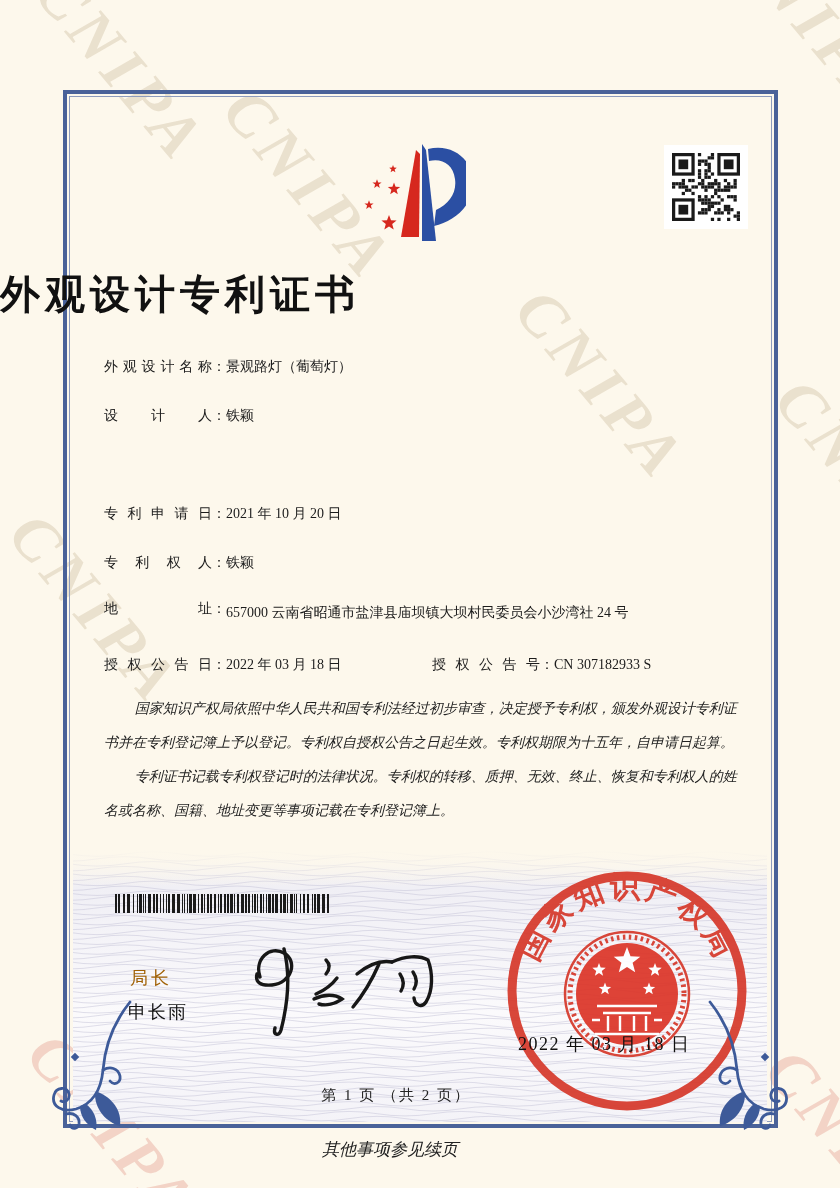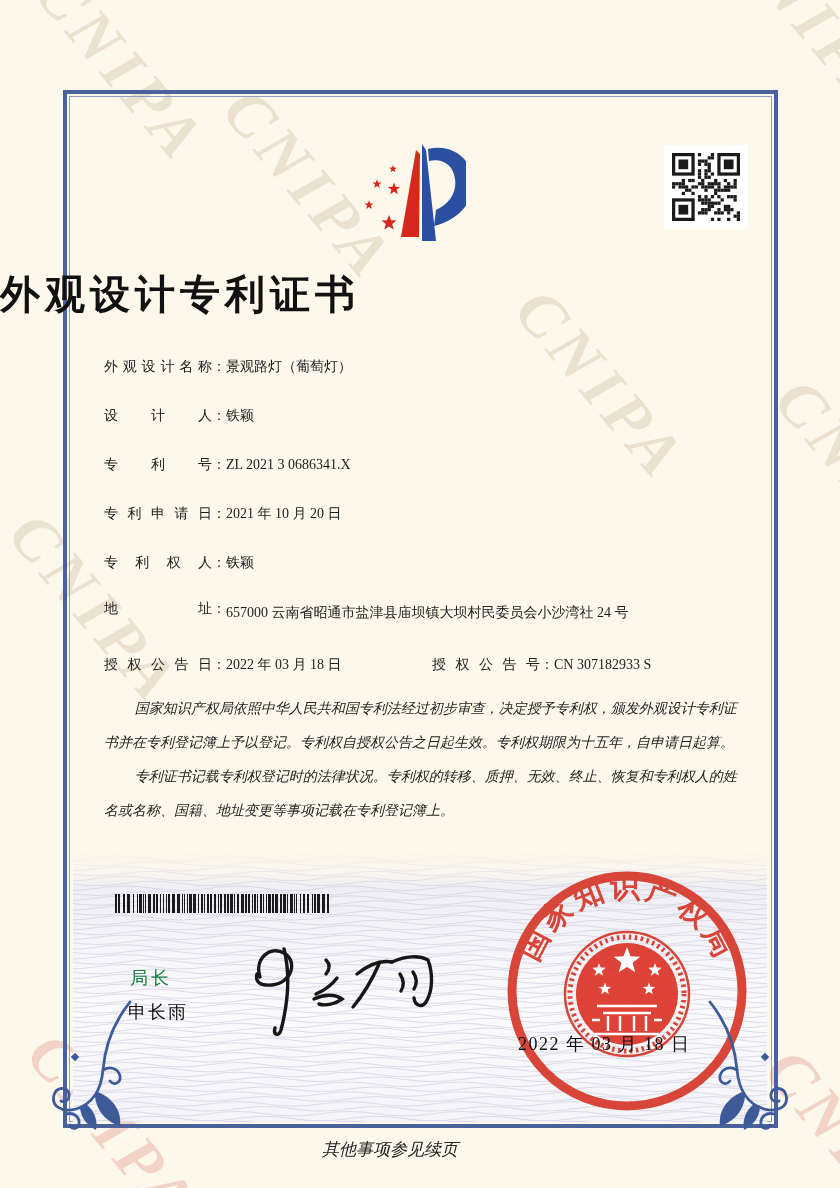--- a/index.html
+++ b/index.html
@@ -30,21 +30,21 @@
   .flabel{display:inline-block;width:108px;text-align:justify;text-align-last:justify;}
   .fcolon{display:inline;}
   .fvalue{display:inline;}
   .addr-val{display:inline-block;width:452px;white-space:normal;line-height:26px;vertical-align:top;}
   .pair2{position:absolute;left:328px;top:0;}
   .body-text{position:absolute;left:104px;top:692px;width:642px;font-size:14px;line-height:34px;
              font-style:italic;color:#222;}
   .body-text p{margin:0;text-indent:2.2em;}
   .barcode{position:absolute;left:115px;top:894px;}
   .director-title{position:absolute;left:130px;top:966px;font:18px "Liberation Sans","DejaVu Sans",sans-serif;
-            letter-spacing:3px;color:#15803d;}
+            letter-spacing:3px;color:#a16207;}
   .director-name{position:absolute;left:128px;top:1000px;font:18px "Liberation Sans","DejaVu Sans",sans-serif;
             letter-spacing:2px;color:#111;}
   .signature{position:absolute;left:240px;top:933px;}
   .seal{position:absolute;left:496px;top:860px;}
   .seal-date{position:absolute;left:518px;top:1032px;font-size:18px;letter-spacing:1.5px;color:#101010;z-index:4;}
   .page-num{position:absolute;left:0;right:48px;top:1086px;text-align:center;font-size:15px;
             letter-spacing:2px;color:#222;}
   .cont-note{position:absolute;left:0;right:60px;top:1138px;text-align:center;font-size:17px;
              font-style:italic;color:#222;}
   .orn{position:absolute;z-index:5;}
@@ -270,23 +270,20 @@
     </div>
 
     <div class="title">外观设计专利证书</div>
 
     <div class="frow" style="top:358px;">
       <span class="flabel">外观设计名称</span><span class="fcolon">：</span><span class="fvalue">景观路灯（葡萄灯）</span>
     </div>
     <div class="frow" style="top:407px;">
       <span class="flabel">设计人</span><span class="fcolon">：</span><span class="fvalue">铁颖</span>
     </div>
-    <div class="frow" style="top:456px;">
-      <span class="flabel">专利号</span><span class="fcolon">：</span><span class="fvalue">ZL 2021 3 0686341.X</span>
-    </div>
     <div class="frow" style="top:505px;">
       <span class="flabel">专利申请日</span><span class="fcolon">：</span><span class="fvalue">2021 年 10 月 20 日</span>
     </div>
     <div class="frow" style="top:554px;">
       <span class="flabel">专利权人</span><span class="fcolon">：</span><span class="fvalue">铁颖</span>
     </div>
     <div class="frow" style="top:600px;">
       <span class="flabel">地址</span><span class="fcolon">：</span><span class="fvalue addr-val">657000 云南省昭通市盐津县庙坝镇大坝村民委员会小沙湾社 24 号</span>
     </div>
     <div class="frow" style="top:656px;">
@@ -405,20 +402,21 @@
           <path d="M 101 146 H 161"></path>
           <path d="M 107 153 H 155"></path>
           <path d="M 112 156 V 171 M 124 156 V 171 M 138 156 V 171 M 150 156 V 171"></path>
           <path d="M 99 174 H 163"></path>
           <path d="M 96 160 H 104 M 158 160 H 166"></path>
         </g>
       </g>
     </svg>
     <div class="seal-date">2022 年 03 月 18 日</div>
 
+    <div class="page-num">第 1 页 （共 2 页）</div>
     <div class="cont-note">其他事项参见续页</div>
   </div>
 
   <svg class="orn bl" style="left:42px;top:996px;" width="100" height="140" viewBox="0 0 100 140">
     <g stroke="#3d5a99" fill="none" stroke-width="2.8" stroke-linecap="round">
       <path d="M 88 6 C 72 26 63 50 61 74 C 59 95 50 108 34 113 C 20 117 9 110 12 99 C 14 91 25 90 27 98 C 28 104 23 107 19 105"></path>
       <path d="M 61 74 C 68 70 76 72 78 80 C 79 87 72 90 68 85"></path>
       <path d="M 24 118 C 32 116 38 121 37 128 C 36 133 30 134 28 129"></path>
     </g>
     <g fill="#3d5a99">

